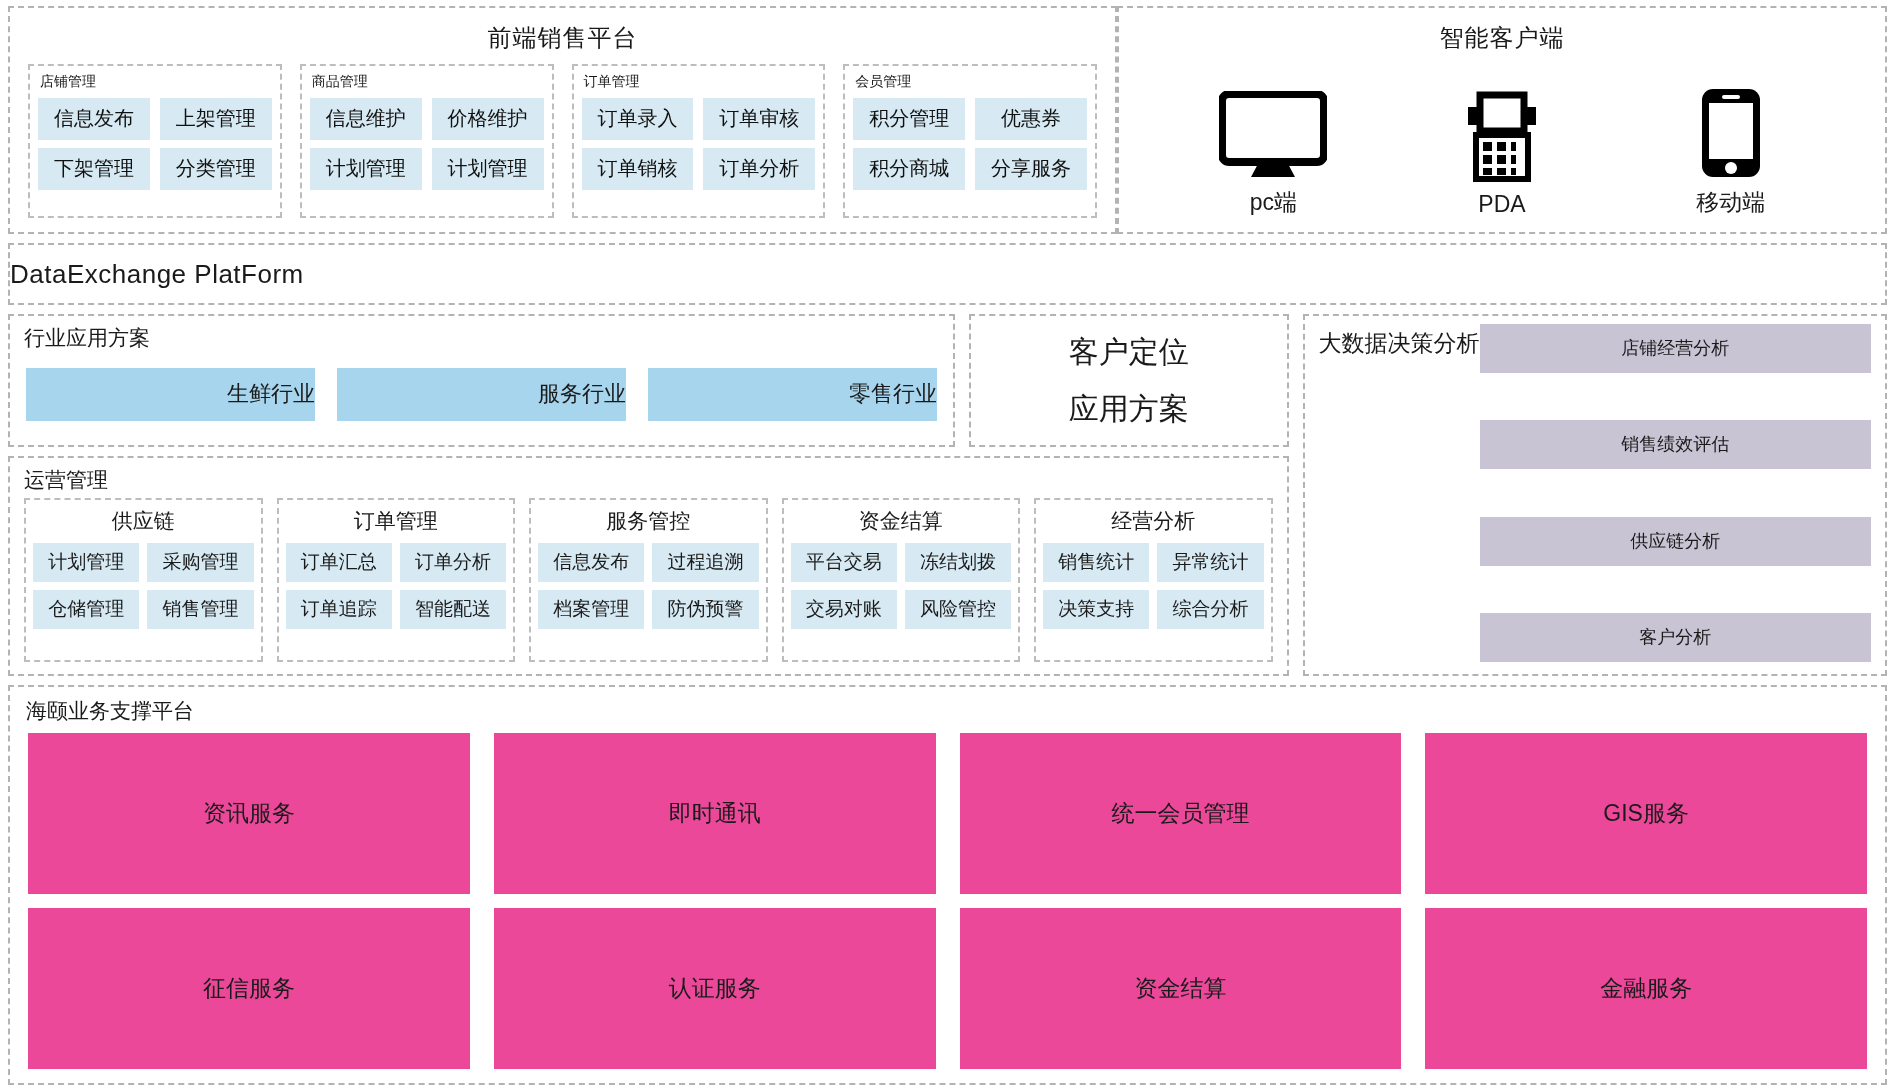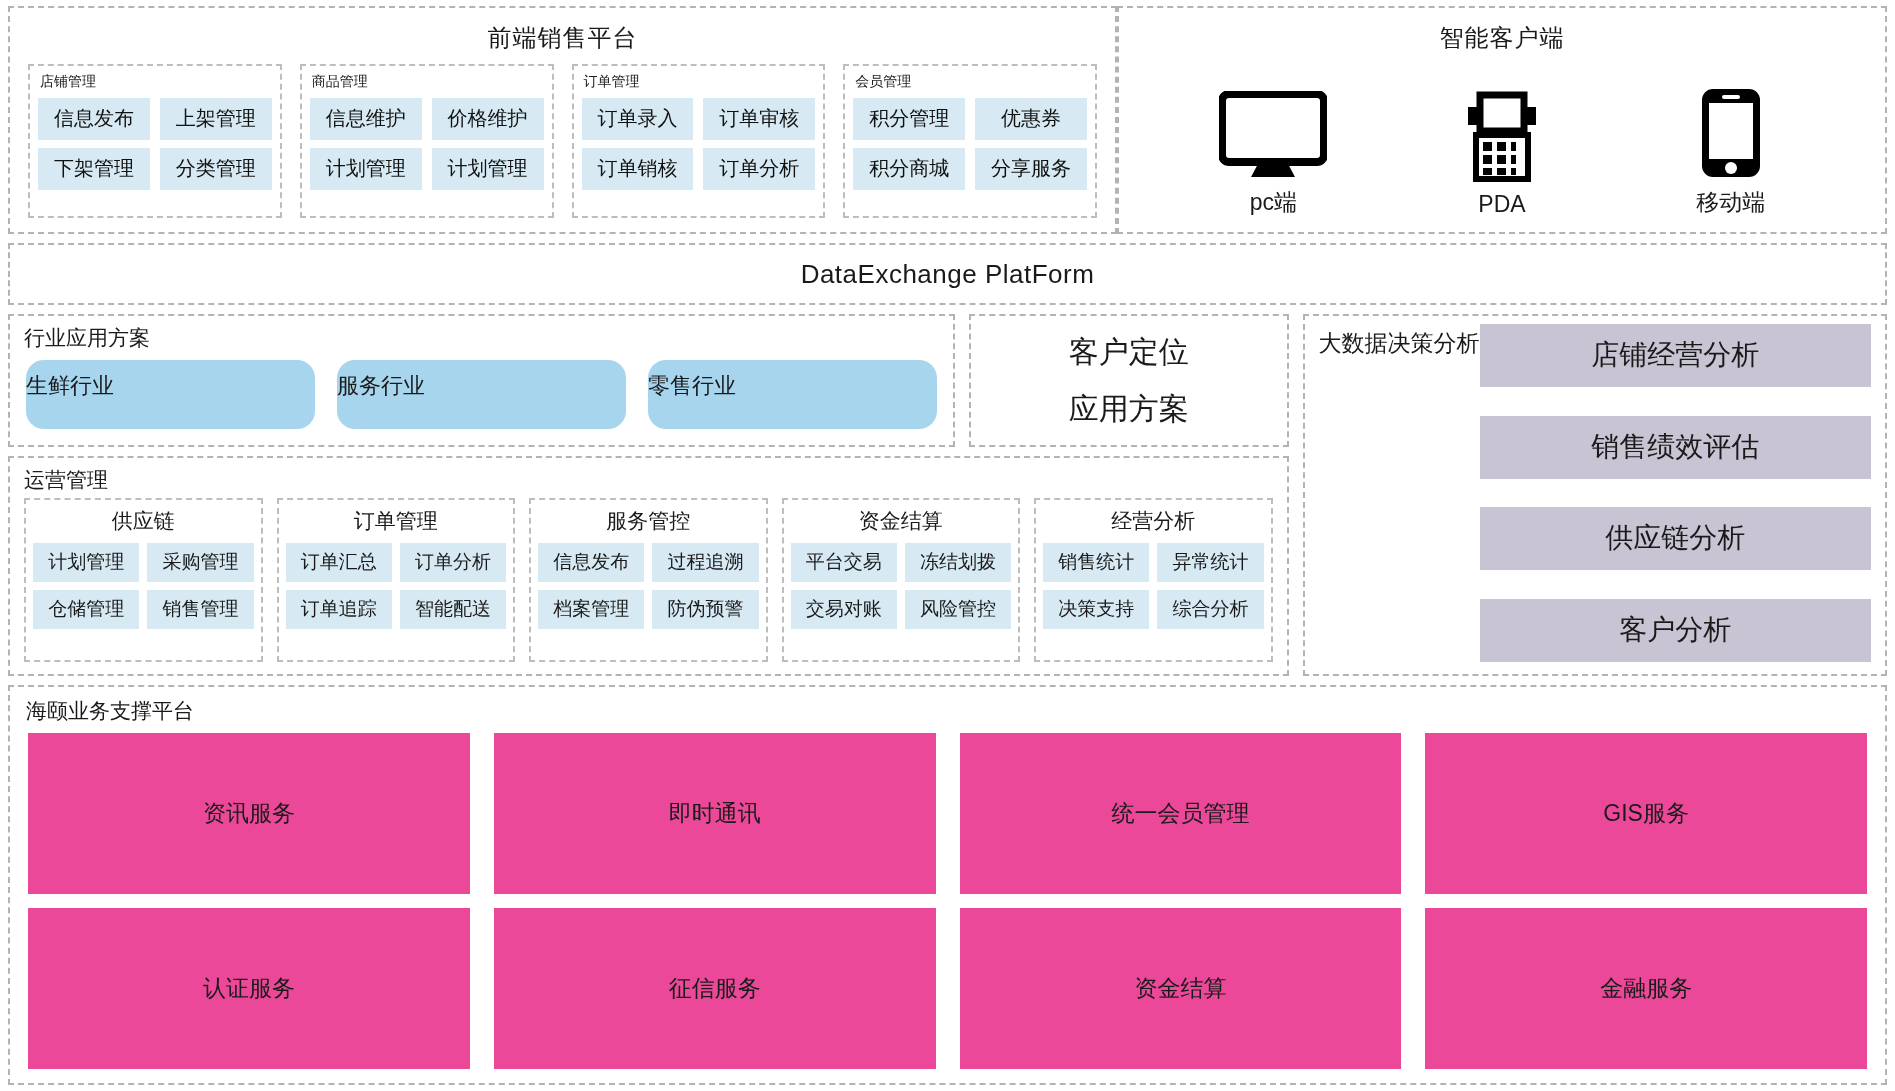--- a/index.html
+++ b/index.html
@@ -28,52 +28,52 @@
     text-align: center; padding: 7px 2px 8px 2px; white-space: nowrap;
   }
 
   .clients { width: 770px; padding: 8px 10px 10px 10px; display: flex; flex-direction: column; }
   .devices { display: flex; flex: 1; align-items: flex-end; justify-content: space-around; padding: 0 30px 4px 30px; }
   .device { display: flex; flex-direction: column; align-items: center; gap: 8px; width: 170px; }
   .device-label { font-size: 23px; }
   .device-ico { height: 92px; display: flex; align-items: flex-end; justify-content: center; }
 
   
-  .dxp { height: 62px; display: flex; align-items: center; justify-content: center; font-size: 26px; letter-spacing: .5px; }
+  .dxp { height: 62px; display: flex; align-items: center; justify-content: flex-start; font-size: 26px; letter-spacing: .5px; }
 
   
   .row3 { display: flex; gap: 14px; height: 362px; }
   .left-stack { width: 1282px; display: flex; flex-direction: column; gap: 9px; }
 
   .top-left-row { display: flex; gap: 14px; height: 133px; }
   .industry { width: 947px; padding: 7px 10px 9px 10px; display: flex; flex-direction: column; }
   .block-title { font-size: 21px; margin: 1px 0 0 4px; }
   .industry-row { display: flex; gap: 22px; align-items: center; flex: 1; padding: 0 6px; }
   .industry-chip {
-    flex: 1; background: #a6d5ed; text-align: left;
-    font-size: 22px; padding: 11px 0 28px 0; border-radius: 18px;
+    flex: 1; background: #a6d5ed; text-align: right;
+    font-size: 22px; padding: 11px 0 12px 0;
   }
   .positioning { flex: 1; display: flex; flex-direction: column; align-items: center; justify-content: center; gap: 16px; }
   .positioning div { font-size: 30px; }
 
   .ops { flex: 1; padding: 7px 10px 10px 10px; display: flex; flex-direction: column; }
   .ops-cols { display: flex; gap: 14px; flex: 1; padding: 4px 4px 2px 4px; }
   .ops-col { flex: 1; padding: 5px 7px 7px 7px; display: flex; flex-direction: column; }
   .ops-col-head { text-align: center; font-size: 21px; margin: 2px 0 8px 0; }
   .ops-grid { display: grid; grid-template-columns: 1fr 1fr; gap: 8px 8px; }
   .chip-blue-sm {
     background: #d7eaf4; font-size: 19px; text-align: center;
     padding: 6px 1px 7px 1px; white-space: nowrap;
   }
 
   .bigdata { width: 585px; padding: 8px 14px 12px 14px; display: flex; flex-direction: row; }
   .bigdata-title { text-align: center; font-size: 23px; margin: 4px 0 10px 0; }
   .bigdata-list { display: flex; flex-direction: column; gap: 14px; flex: 1; justify-content: space-between; }
   .chip-purple {
-    background: #c9c4d4; text-align: center; font-size: 28px;
+    background: #c9c4d4; text-align: center; font-size: 18px;
     padding: 12px 0 13px 0;
   }
 
   
   .support { flex: 1; padding: 9px 12px 12px 12px; display: flex; flex-direction: column; }
   .support-grid { display: grid; grid-template-columns: repeat(4, 1fr); gap: 14px 24px; flex: 1; padding: 8px 6px 2px 6px; }
   .chip-lav {
     background: #ec4899; display: flex; align-items: center; justify-content: center;
     font-size: 23px;
   }
@@ -275,20 +275,20 @@
     </div>
   </div>
 
   <div class="dash support">
     <div class="block-title">海颐业务支撑平台</div>
     <div class="support-grid">
       <div class="chip-lav">资讯服务</div>
       <div class="chip-lav">即时通讯</div>
       <div class="chip-lav">统一会员管理</div>
       <div class="chip-lav">GIS服务</div>
+      <div class="chip-lav">征信服务</div>
       <div class="chip-lav">认证服务</div>
-      <div class="chip-lav">征信服务</div>
       <div class="chip-lav">资金结算</div>
       <div class="chip-lav">金融服务</div>
     </div>
   </div>
 
 </div>
 
 </body></html>

